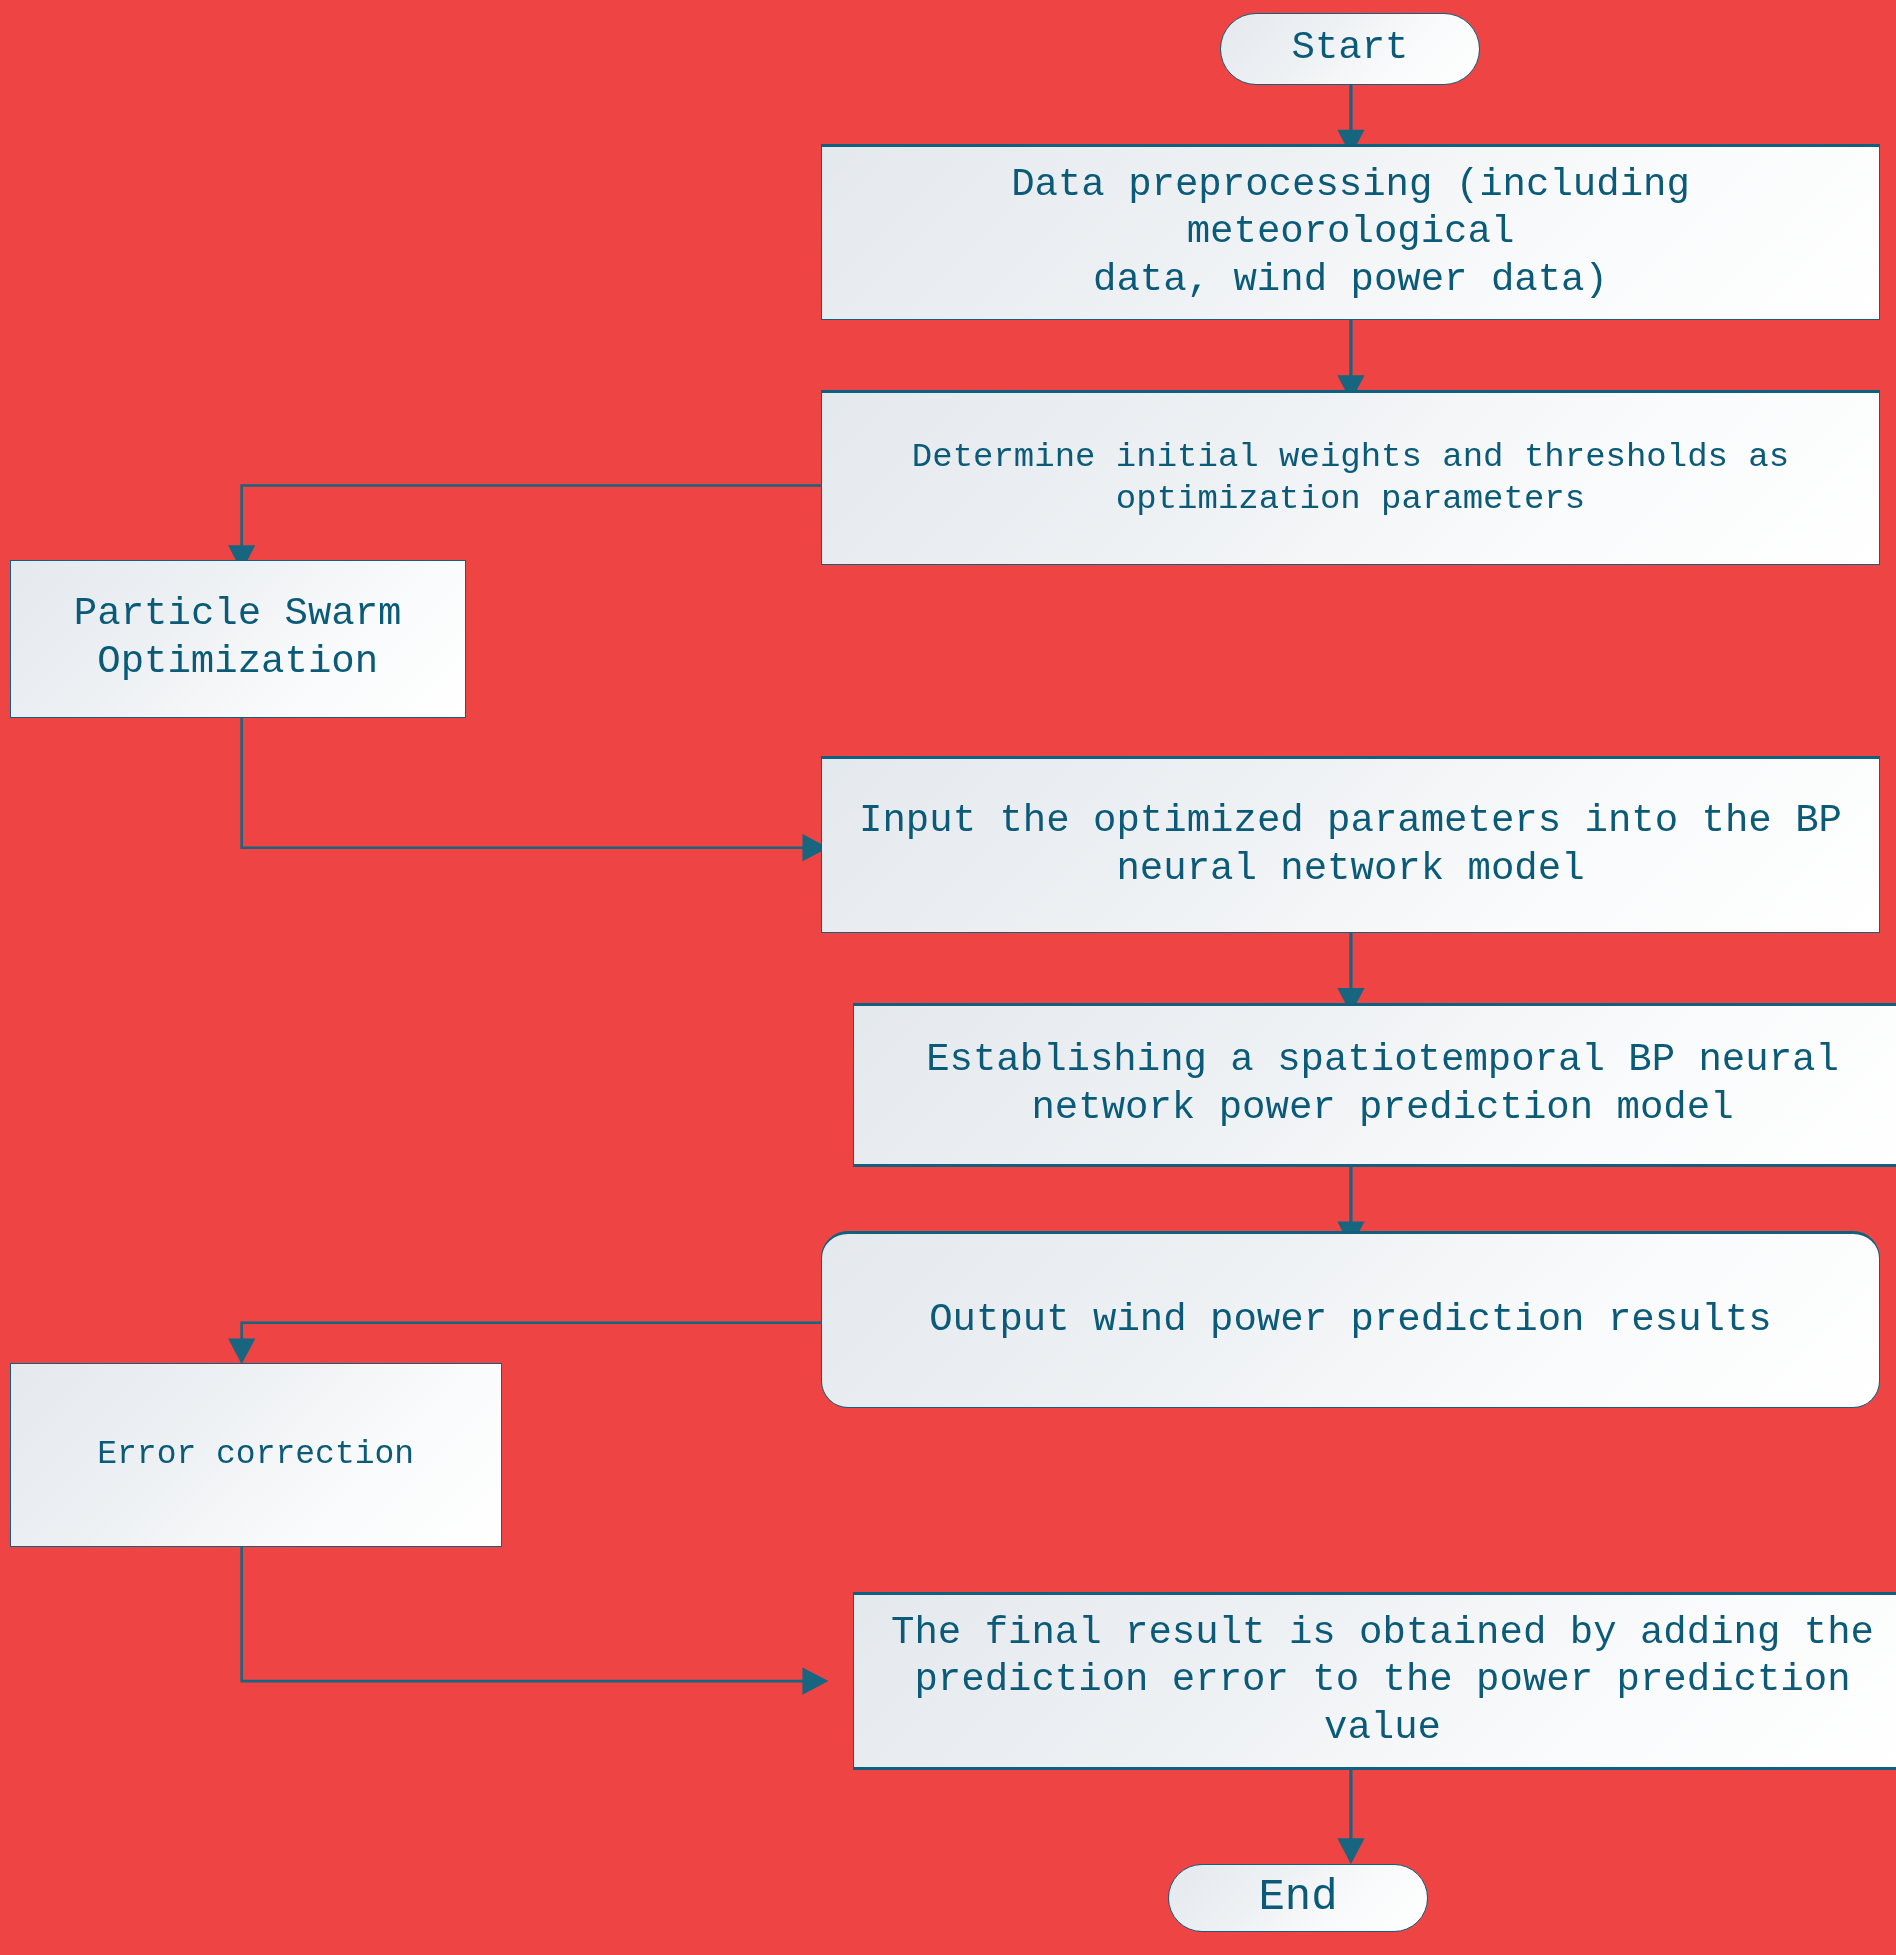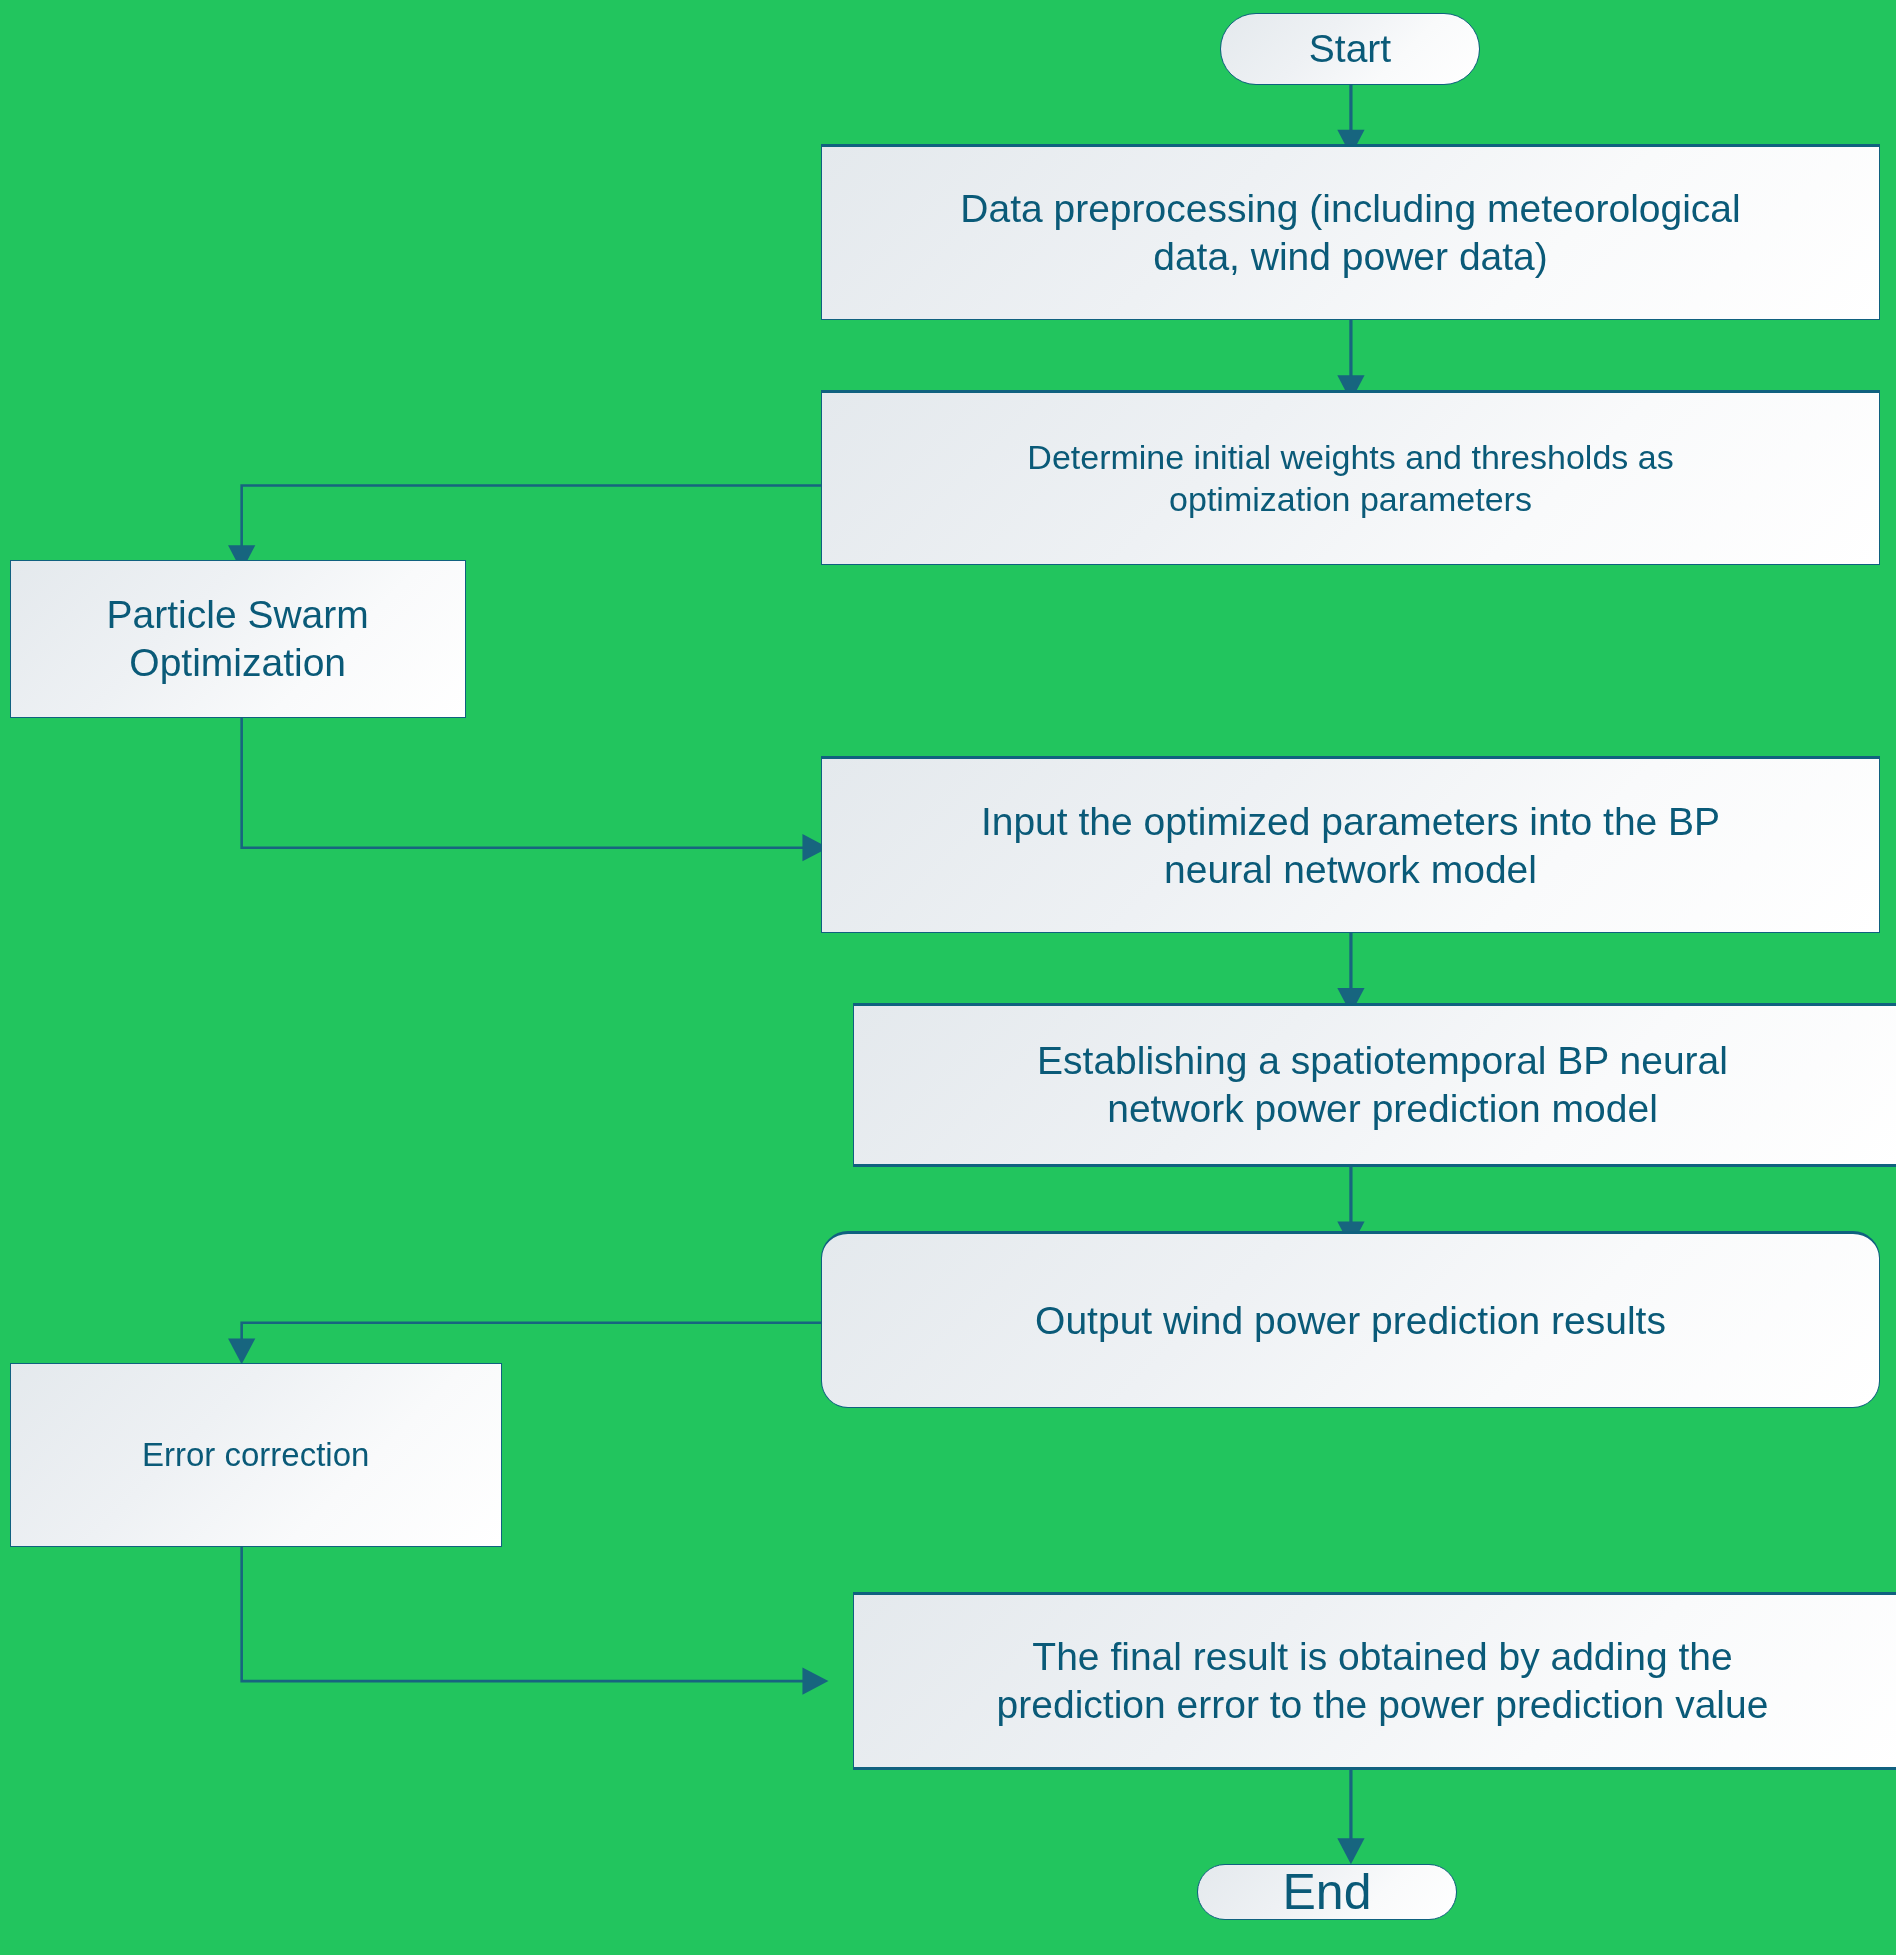--- a/index.html
+++ b/index.html
@@ -4,22 +4,22 @@
 <style>
   html, body {
     margin: 0;
     padding: 0;
     background: #ffffff;
   }
   #canvas {
     position: relative;
     width: 1897px;
     height: 1955px;
-    background: #22c55e;
-    font-family: Liberation Sans, sans-serif;
+    background: #ef4444;
+    font-family: Liberation Mono, monospace;
     overflow: hidden;
   }
   
   .node {
     position: absolute;
     box-sizing: border-box;
     display: flex;
     align-items: center;
     justify-content: center;
     text-align: center;
@@ -145,18 +145,18 @@
 
   <div class="node process" style="left:9.7px; top:1363px; width:492px; height:184px; font-size:33px;">
     <span class="txt">Error correction</span>
   </div>
 
   <div class="node process heavy-top heavy-bot" style="left:821px; top:1592px; width:1059px; height:178px; font-size:39px;">
     <span class="txt">The final result is obtained by adding the
 prediction error to the power prediction value</span>
   </div>
 
-  <div class="node terminator" style="left:1197px; top:1864px; width:260px; height:56px; font-size:50px;">
+  <div class="node terminator" style="left:1168px; top:1864px; width:260px; height:68px; font-size:44px;">
     <span class="txt">End</span>
   </div>
 
 </div>
 
 
 </body></html>

